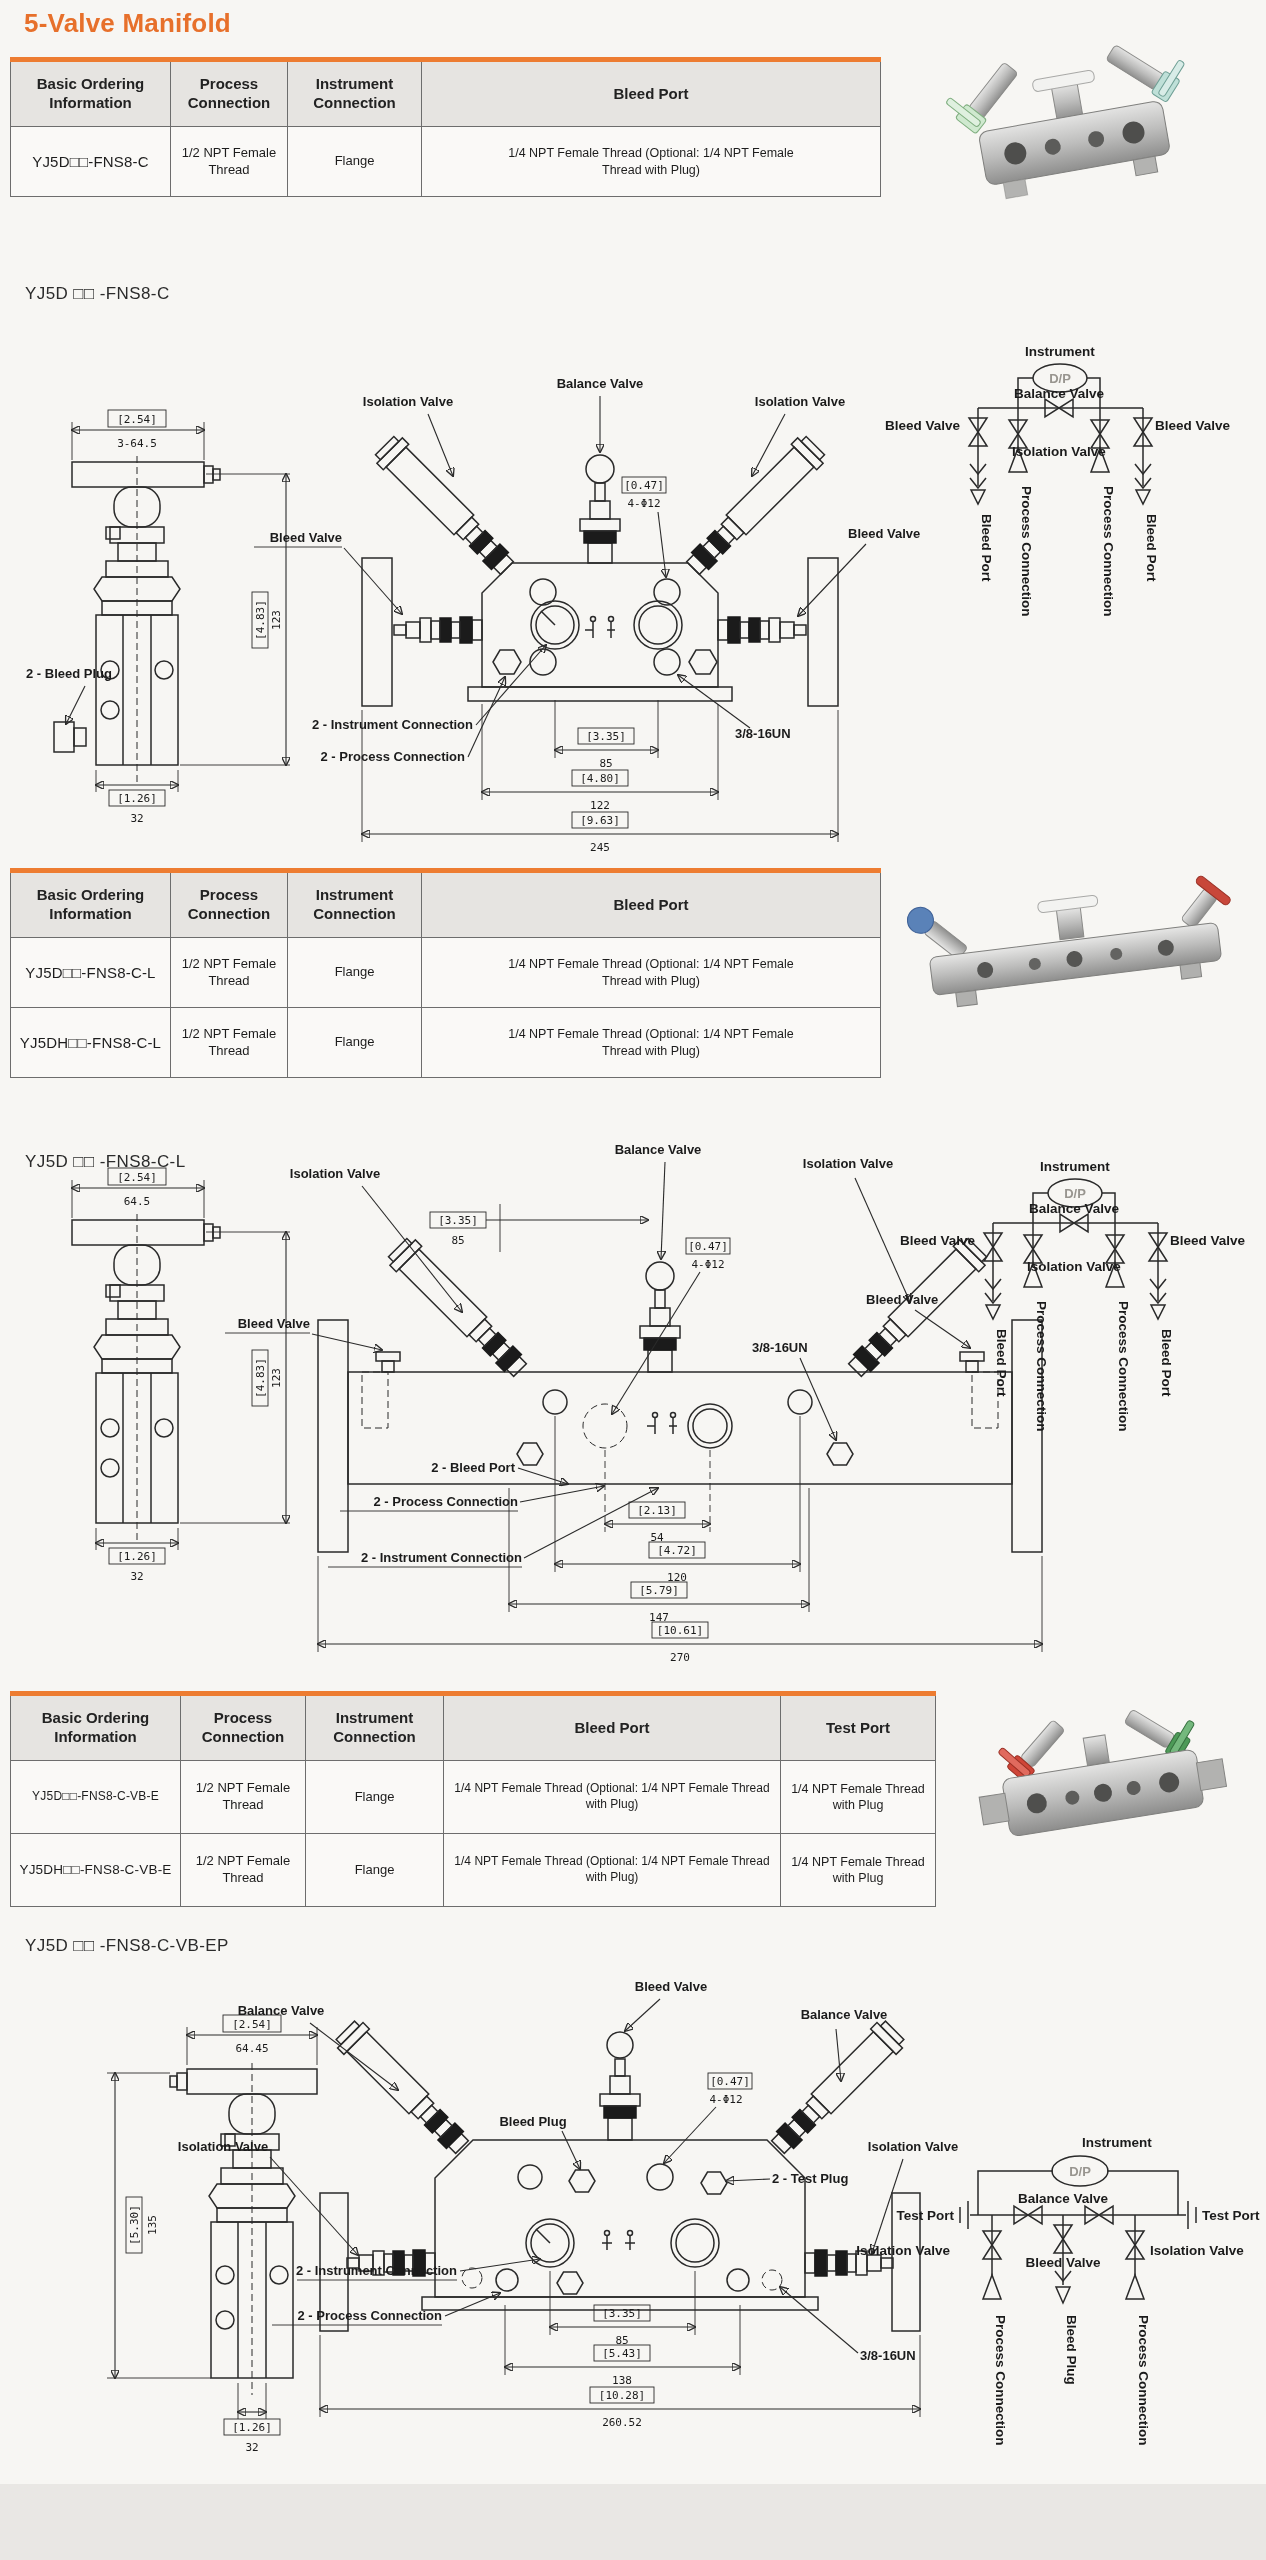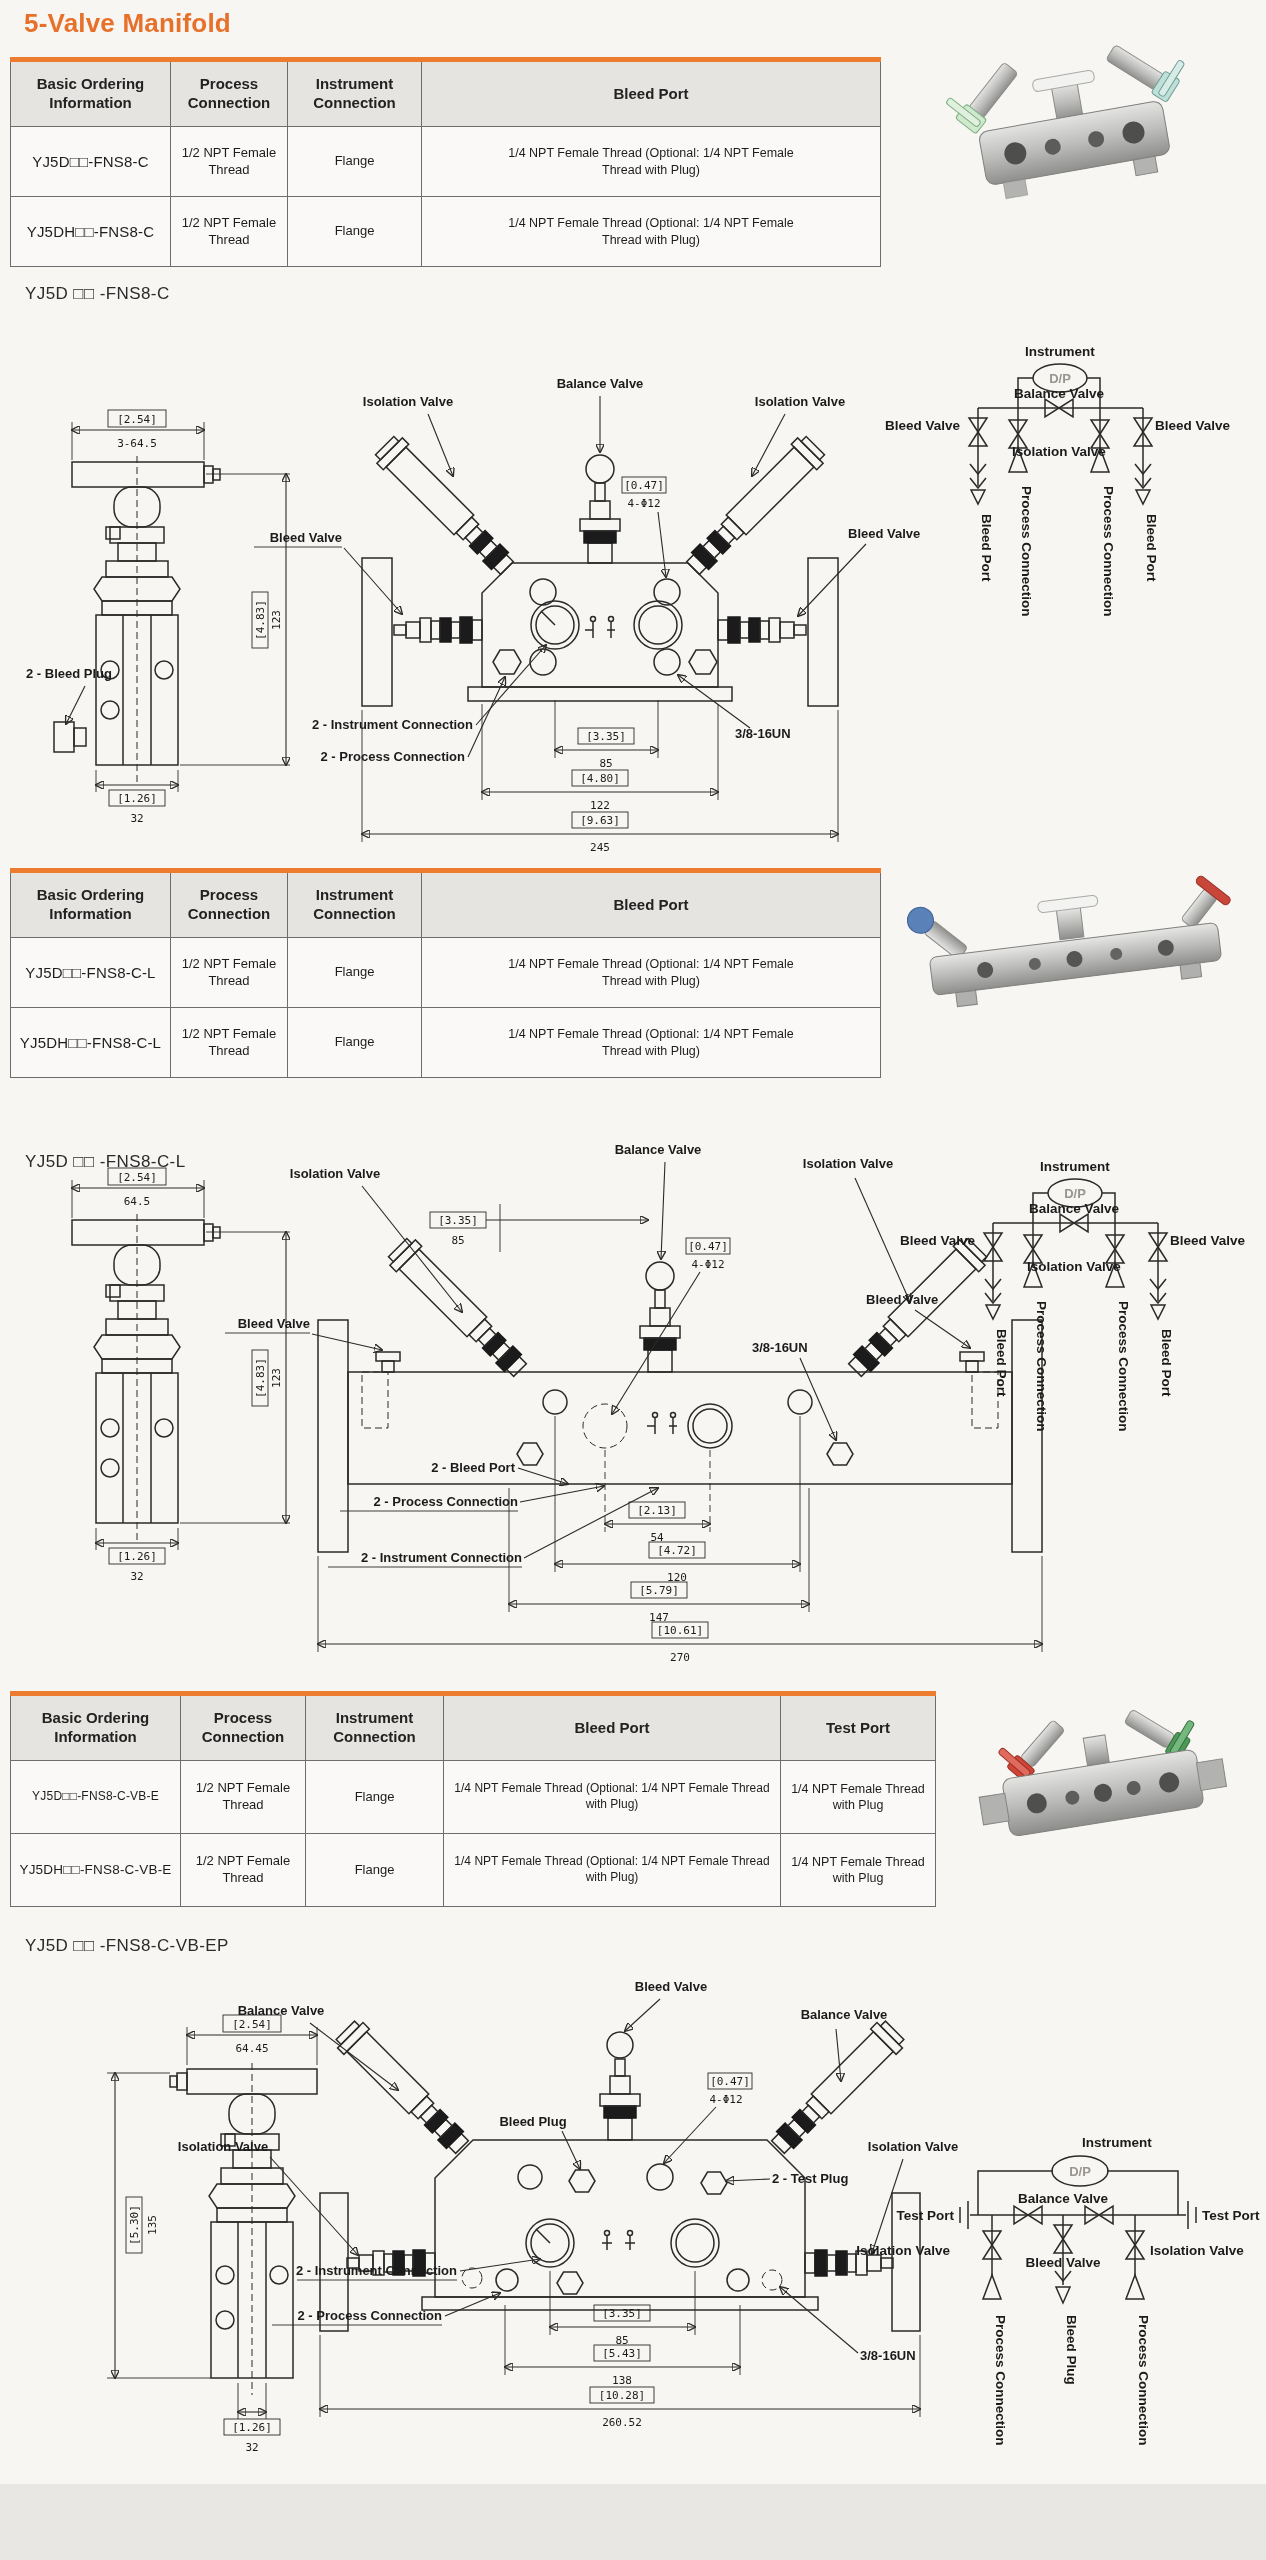--- a/index.html
+++ b/index.html
@@ -61,26 +61,20 @@
         <tr>
       <th>Basic Ordering Information</th>
       <th>Process Connection</th>
       <th>Instrument Connection</th>
       <th>Bleed Port</th>
     </tr>
       </thead>
     <tbody>
       <tr>
         <td class="code">YJ5D□□-FNS8-C</td>
-        <td class="sm">1/2 NPT Female Thread</td>
-        <td>Flange</td>
-        <td class="bp">1/4 NPT Female Thread (Optional: 1/4 NPT Female Thread with Plug)</td>
-      </tr>
-      <tr>
-        <td class="code">YJ5DH□□-FNS8-C</td>
         <td class="sm">1/2 NPT Female Thread</td>
         <td>Flange</td>
         <td class="bp">1/4 NPT Female Thread (Optional: 1/4 NPT Female Thread with Plug)</td>
       </tr>
     </tbody>
   </table>
 
   <svg style="left:895px; top:62px;" width="360" height="160" viewBox="0 0 360 160">
     <defs>
       <linearGradient id="pg1" x1="0" y1="0" x2="0" y2="1">

